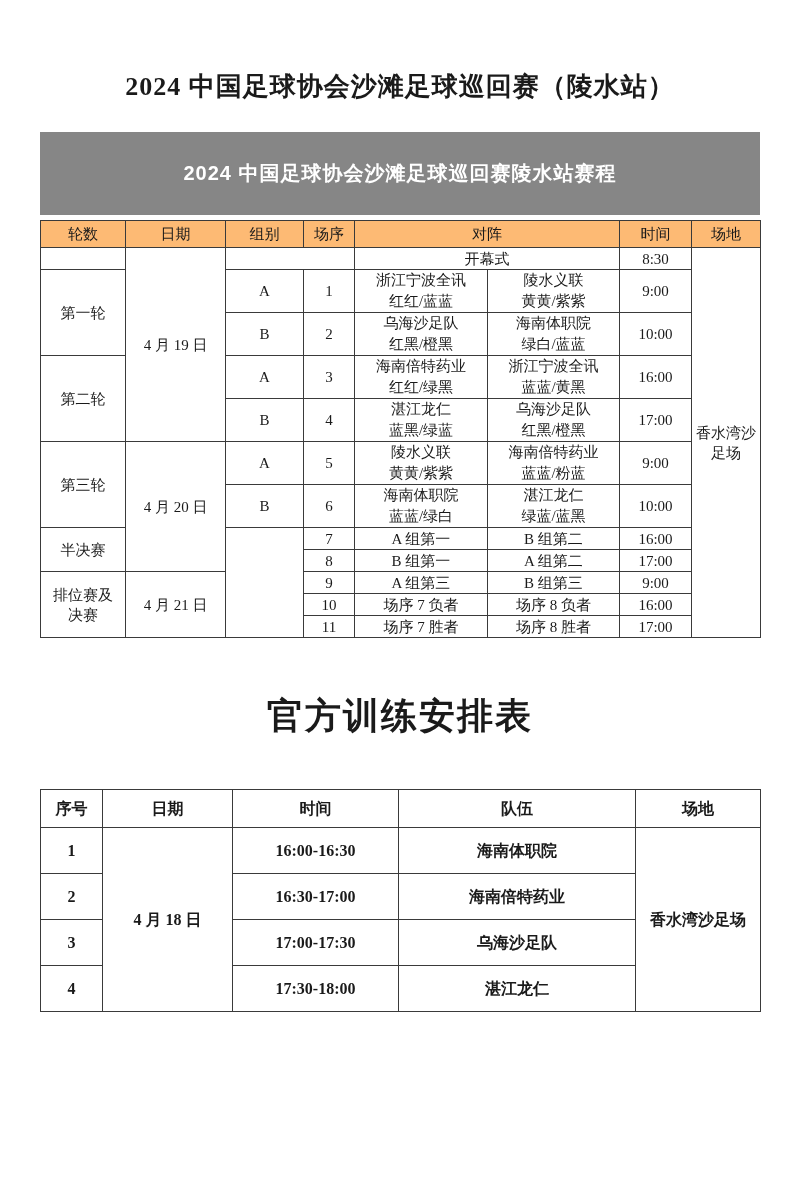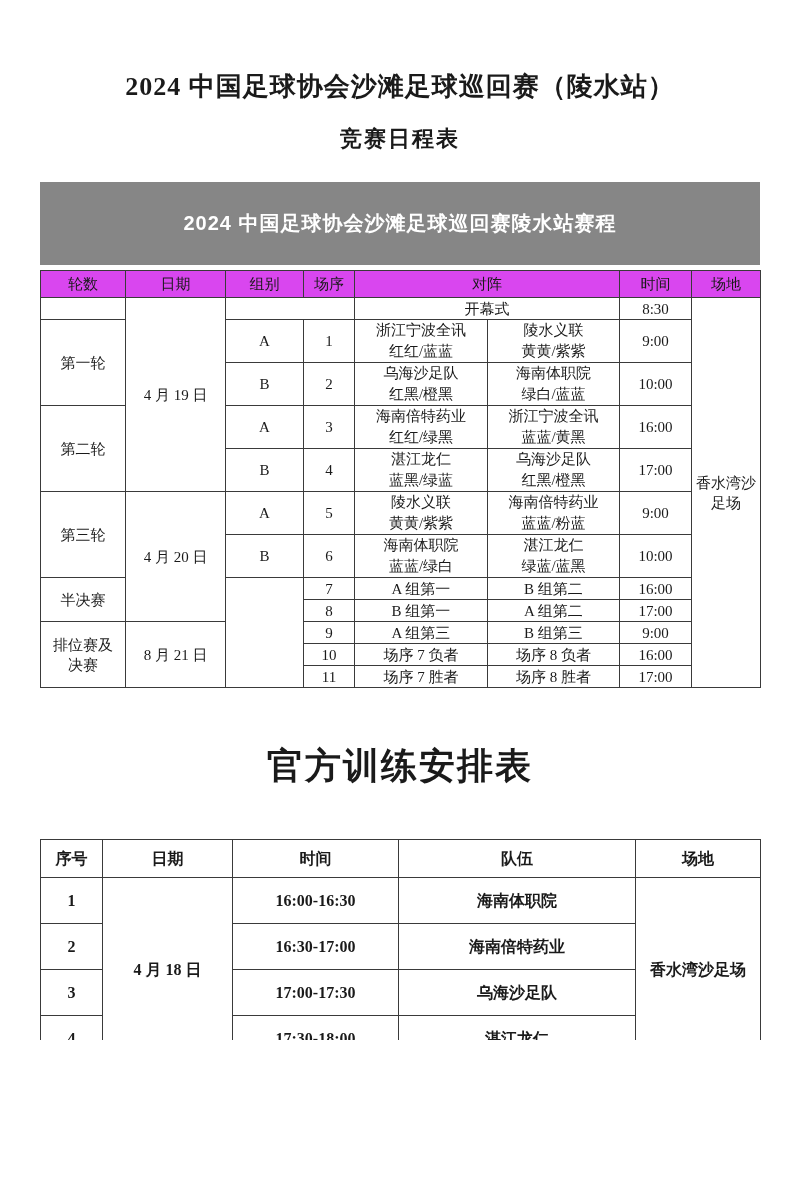--- a/index.html
+++ b/index.html
@@ -54,21 +54,21 @@
     border: 1px solid #3a3a3a;
     text-align: center;
     vertical-align: middle;
     font-size: 15px;
     font-weight: normal;
     line-height: 20px;
     padding: 0 2px;
     overflow: hidden;
   }
   .sched thead th {
-    background: #d946ef;
+    background: #fdba74;
     height: 27px;
     font-size: 15px;
   }
   .r-open  td { height: 22px; border-radius: 11px; }
   .r-tall  td { height: 43px; }
   .r-short td { height: 22px; }
   .teamline { line-height: 21px; }
   .train-title {
     margin-top: 60px;
     text-align: center;
@@ -101,21 +101,20 @@
     color: transparent;
     white-space: nowrap;
   }
 </style>
 </head>
 <body>
 
 <div class="page">
 
   <div class="doc-title">2024 中国足球协会沙滩足球巡回赛（陵水站）</div>
-  <div class="doc-subtitle">竞赛日程表</div>
 
   <div class="banner">2024 中国足球协会沙滩足球巡回赛陵水站赛程</div>
 
   <table class="sched">
     <colgroup>
       <col style="width:85px">
         <col style="width:100px">
         <col style="width:78px">
         <col style="width:51px">
       <col style="width:133px">
@@ -246,21 +245,21 @@
         <td>B 组第一</td>
         <td>A 组第二</td>
         <td>17:00</td>
       </tr>
 
       <tr class="r-short">
         <td rowspan="3">
           <div>排位赛及</div>
           <div>决赛</div>
         </td>
-        <td rowspan="3">8 月 21 日</td>
+        <td rowspan="3">4 月 21 日</td>
         <td>9</td>
         <td>A 组第三</td>
         <td>B 组第三</td>
         <td>9:00</td>
       </tr>
 
       <tr class="r-short">
         <td>10</td>
         <td>场序 7 负者</td>
         <td>场序 8 负者</td>

